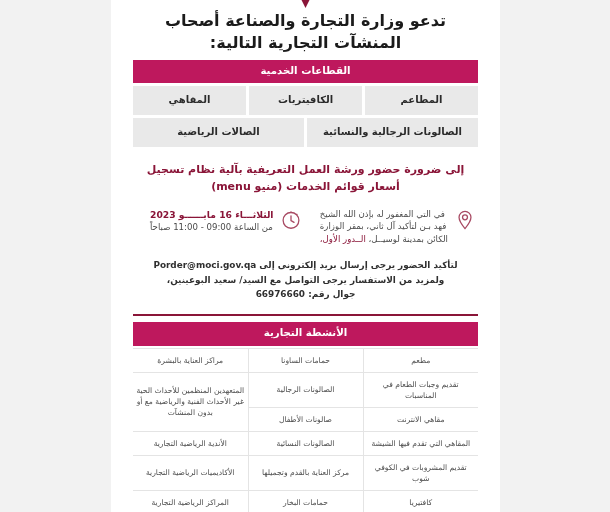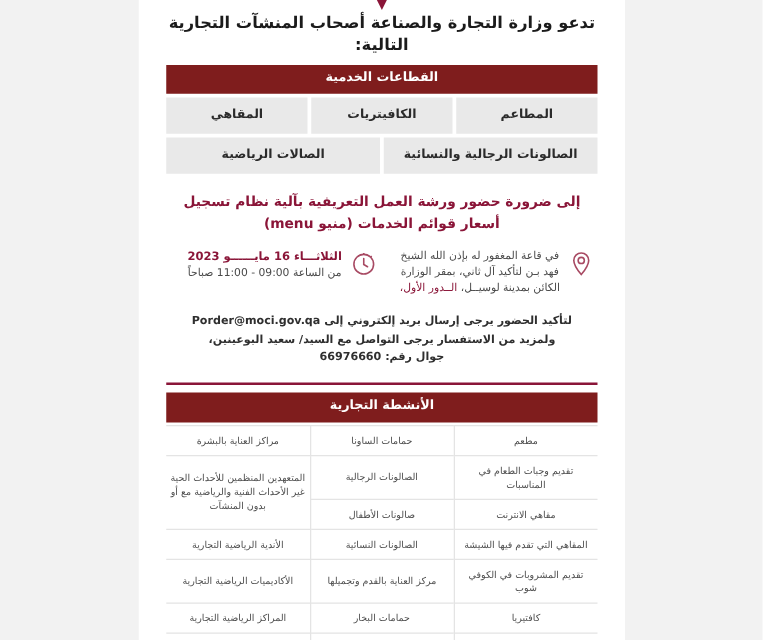--- a/index.html
+++ b/index.html
@@ -40,32 +40,32 @@
     transform: translateX(-50%);
     width: 17px;
     height: 17px;
     background: #8a1538;
     clip-path: polygon(0 0, 100% 0, 50% 100%);
   }
 
   
   .intro-line {
     text-align: center;
-    font-size: 13px;
+    font-size: 16px;
     font-weight: bold;
     color: #1b1b1b;
     line-height: 1.35;
     padding-top: 10px;
     padding-bottom: 7px;
     letter-spacing: -0.1px;
   }
 
   
   .band-header {
-    background: #7f1d1d;
+    background: #be185d;
     color: #ffffff;
     text-align: center;
     font-size: 10.2px;
     font-weight: bold;
     padding: 5px 0 6px;
     line-height: 1.2;
   }
 
   
   .chip-grid {
@@ -117,21 +117,21 @@
     flex: 0 0 auto;
     width: 22px;
     height: 22px;
     margin-top: 1px;
   }
   .info-icon svg { display: block; }
   .info-text {
     font-size: 8.6px;
     color: #4a4a4a;
     line-height: 1.5;
-    text-align: center;
+    text-align: left;
   }
   .info-text .strong {
     color: #8a1538;
     font-weight: bold;
     font-size: 9.2px;
     display: block;
     letter-spacing: 0.3px;
   }
   .info-text .sub { display: block; }
   .info-text .accent-inline { color: #8a1538; font-weight: normal; }
@@ -206,21 +206,21 @@
     <div class="info-row">
 
       <div class="info-block">
         <span class="info-icon">
           <svg width="22" height="22" viewBox="0 0 24 24" fill="none" stroke="#a84a63" stroke-width="1.4">
             <path d="M12 2.6c-3.6 0-6.5 2.9-6.5 6.5 0 4.6 6.5 12.3 6.5 12.3s6.5-7.7 6.5-12.3c0-3.6-2.9-6.5-6.5-6.5z"></path>
             <circle cx="12" cy="9.1" r="2.7"></circle>
           </svg>
         </span>
         <span class="info-text">
-          <span class="sub">في قاعة المغفور له بإذن الله الشيخ</span>
+          <span class="sub">في التي المغفور له بإذن الله الشيخ</span>
           <span class="sub">فهد بـن لتأكيد آل ثاني، بمقر الوزارة</span>
           <span class="sub"><span>الكائن بمدينة لوسيــل، </span><span class="accent-inline">الــدور الأول،</span></span>
         </span>
       </div>
 
       <div class="info-block">
         <span class="info-icon">
           <svg width="22" height="22" viewBox="0 0 24 24" fill="none" stroke="#a84a63" stroke-width="1.4">
             <circle cx="12" cy="12.4" r="8.6"></circle>
             <path d="M12 7.4v5.2l3.3 2" stroke-linecap="round"></path>

